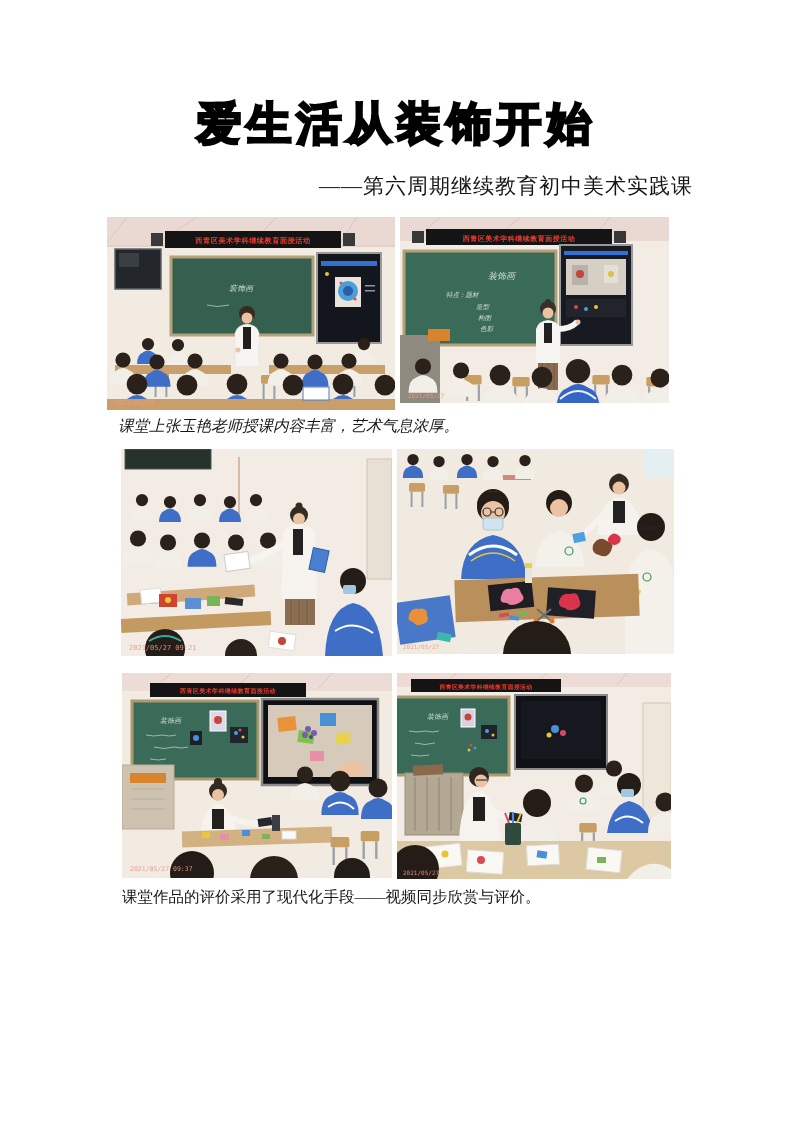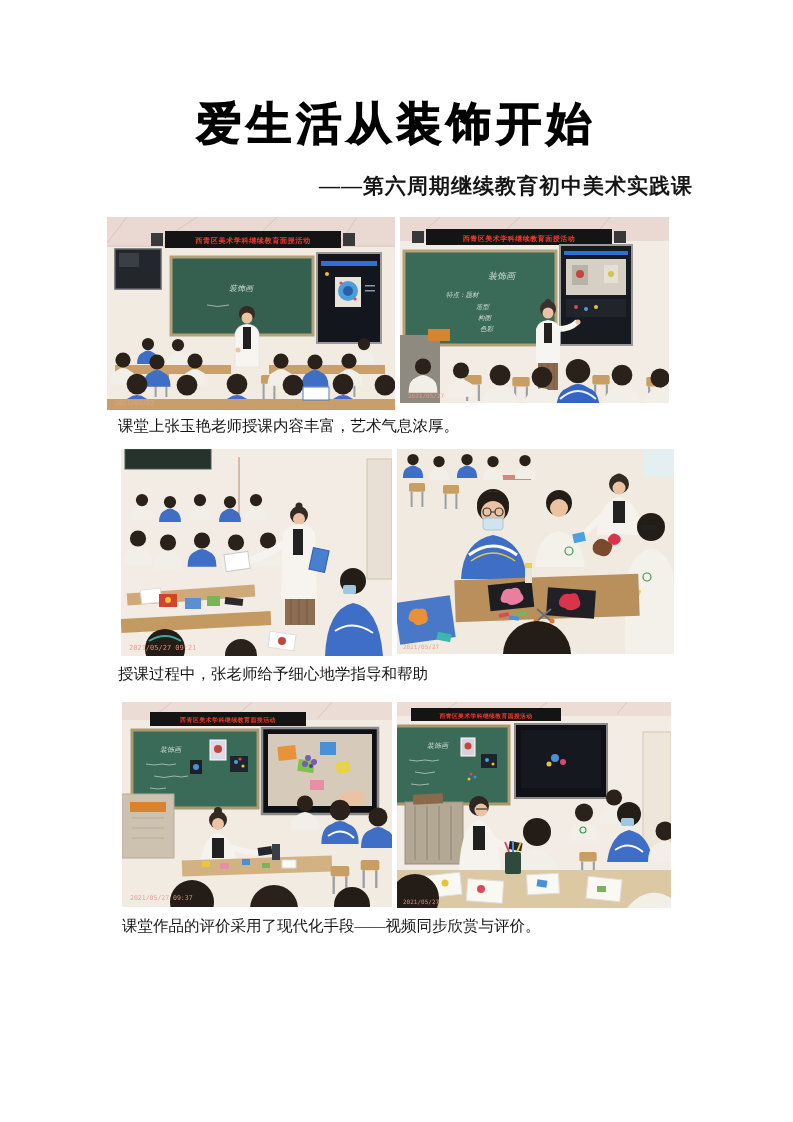--- a/index.html
+++ b/index.html
@@ -1,33 +1,33 @@
 <!DOCTYPE html>
 <html><head>
 <meta charset="utf-8">
 <style>
   html,body{margin:0;padding:0;background:#ffffff;}
   .page{position:relative;width:793px;height:1122px;background:#ffffff;overflow:hidden;
         font-family:"Liberation Serif",serif;color:#161616;}
   .doc-title{margin:96px 0 0 0;text-align:center;font-family:"DejaVu Sans",sans-serif;
-        font-size:45px;font-weight:400;letter-spacing:5px;color:#000;
+        font-size:45px;font-weight:700;letter-spacing:5px;color:#000;
         -webkit-text-stroke:2.6px #000;line-height:1.25;}
-  .doc-subtitle{margin:20px 100px 0 0;text-align:right;font-size:21px;font-weight:bold;
+  .doc-subtitle{margin:20px 100px 0 0;text-align:right;font-size:21px;font-weight:normal;
         letter-spacing:1px;line-height:1.35;padding-left:44px;}
   .body-par{margin:27px 101px 0 105px;font-size:16px;line-height:1.85;text-align:justify;
         text-indent:2em;}
   .body-par b{font-weight:bold;}
   .photo-row{display:flex;gap:5px;align-items:flex-start;}
   .row1{margin:16px 0 0 107px;}
   .row2{margin:13px 9px 0 121px;}
   .row3{margin:17px 0 0 122px;}
   figure{margin:0;padding:0;line-height:0;}
   svg{display:block;}
   .caption{font-size:15.5px;line-height:1.4;}
-  .cap1{margin:5px 0 0 118px;}
+  .cap1{margin:5px 0 0 118px;font-style:italic;}
   .cap2{margin:7px 0 0 118px;}
   .cap3{margin:7px 0 0 122px;}
   .banner-text{font-family:"DejaVu Sans",sans-serif;font-weight:bold;fill:#f03a2c;}
   .chalk{font-style:italic;fill:#dfe9e2;opacity:.9;}
   .wm{font-family:"DejaVu Sans Mono",monospace;fill:#e89a8e;opacity:.9;}
   .squig{stroke:#d6e2d8;stroke-width:1;fill:none;opacity:.65;}
 </style>
 </head>
 <body>
 
@@ -316,21 +316,20 @@
           <path d="M12,166 q3,-8 10,-6 q8,-2 8,6 q3,7 -4,9 q-7,3 -10,-2 q-6,-1 -4,-7 z" fill="#e8903a"></path>
           <rect x="40" y="184" width="14" height="8" fill="#3ab8b0" transform="rotate(12 47 188)"></rect>
           <path d="M100,205 q40,-28 82,0 z" fill="#f2efe8"></path>
           <circle cx="140" cy="206" r="34" fill="#241c16"></circle>
         </g>
         <text x="6" y="200" font-size="6" class="wm" opacity=".75">2021/05/27</text>
       </svg>
     </figure>
   </div>
 
-  <p class="caption cap2">授课过程中，张老师给予细心地学指导和帮助</p>
 
   <div class="photo-row row3">
 
     <figure>
       <svg width="270" height="205" viewBox="0 0 270 205">
         <rect width="270" height="205" fill="#f2ebe2"></rect>
         <rect width="270" height="18" fill="#ecdcd6"></rect>
         <path d="M50,0 L30,16 M130,0 L112,16 M210,0 L196,16" stroke="#d9bcb2" opacity=".7"></path>
         <g>
           <rect x="28" y="10" width="156" height="14" fill="#141414"></rect>

